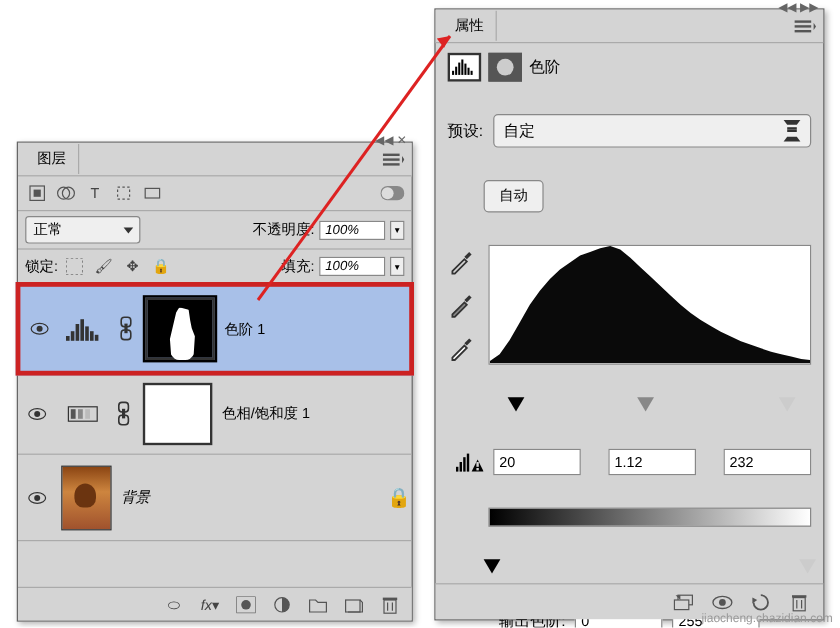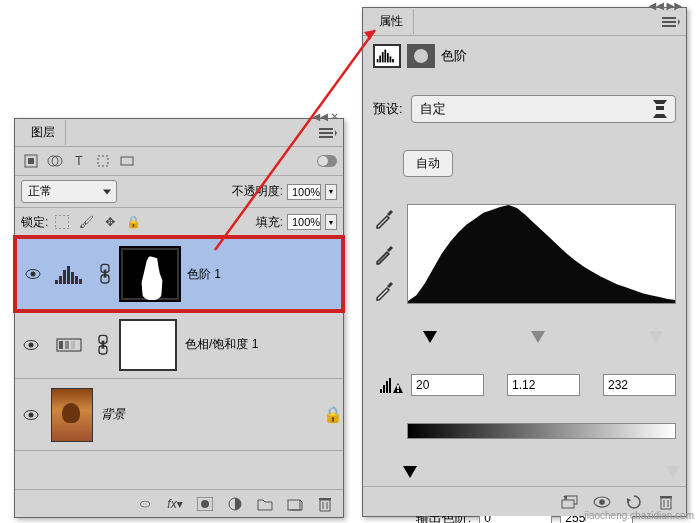--- a/index.html
+++ b/index.html
@@ -78,21 +78,22 @@
   justify-content: center;
   cursor: pointer;
   color: #444;
   font-size: 12px;
 }
 .percent-box {
   background: #fff;
   border: 1px solid #888;
   padding: 1px 4px;
   font-size: 11px;
-  width: 34px;
+  width: 55px;
+  font-style: italic;
 }
 .tiny-arrow {
   width: 12px;
   height: 16px;
   border: 1px solid #888;
   background: #eee;
   display: flex;
   align-items: center;
   justify-content: center;
   font-size: 8px;

